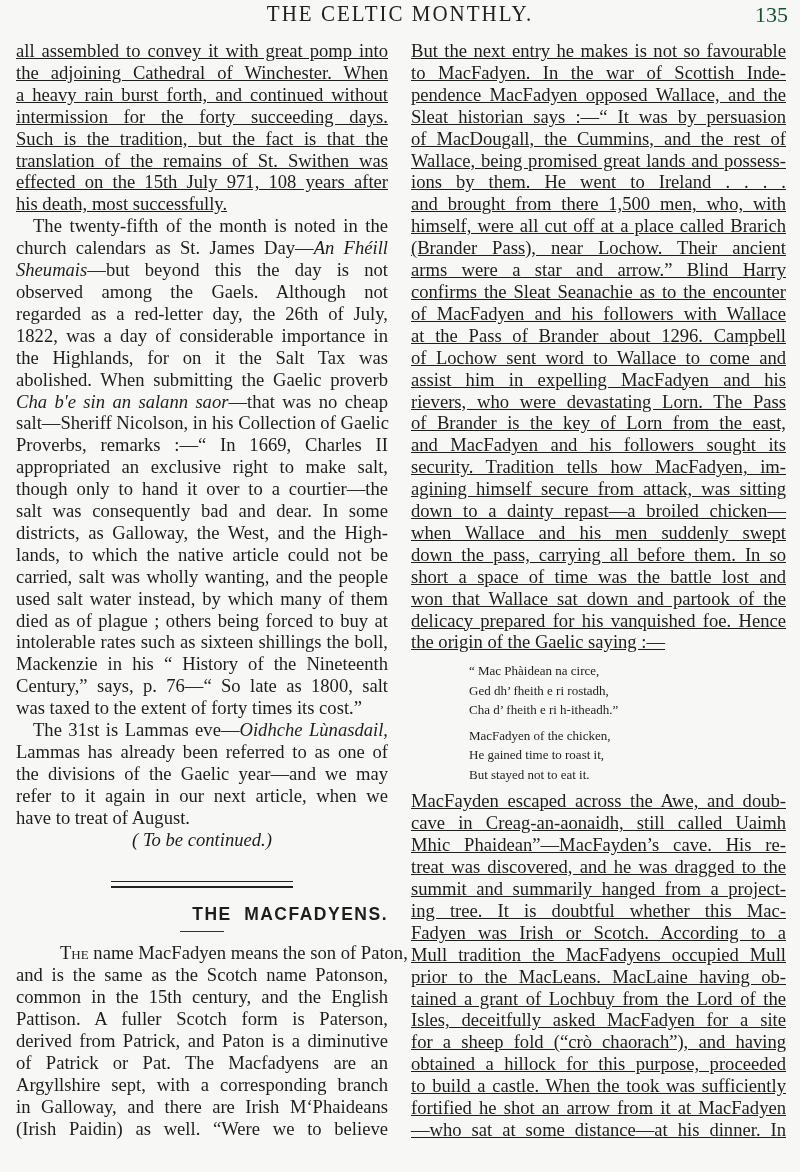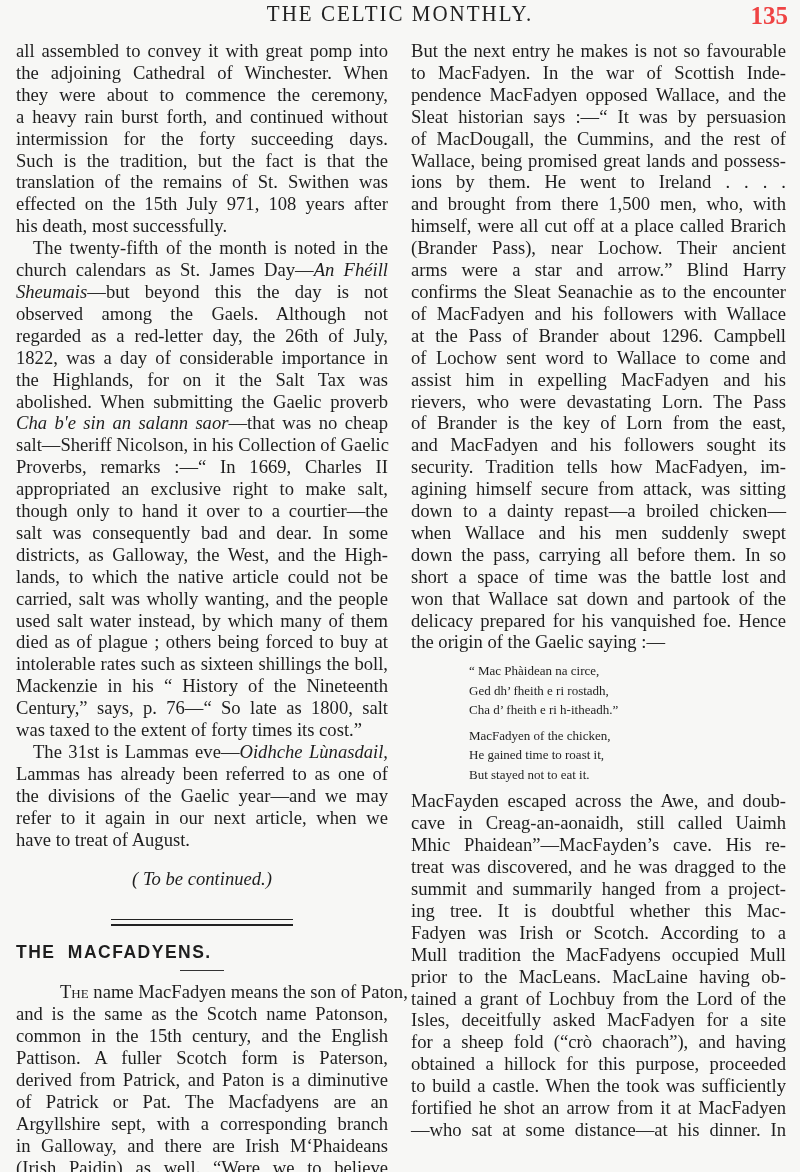--- a/index.html
+++ b/index.html
@@ -16,44 +16,44 @@
     .running-title {
       position: absolute; left: 0; width: 800px; top: 0;
       text-align: center;
       font-family: "Liberation Serif", serif;
       font-size: 21px; letter-spacing: 2px; transform: scaleY(1.05);
       color: #222;
     }
     .page-number {
       position: absolute; right: 12px; top: 0;
       font-family: "Liberation Serif", serif;
-      font-size: 25px; color: #ef4444; font-weight: bold;
+      font-size: 22px; color: #14532d;
     }
     .col {
       position: absolute; top: 40px;
       font-family: "Liberation Serif", serif;
       font-size: 18.6px; line-height: 21.9px;
       text-align: justify;
     }
     .col-left { left: 16px; width: 372px; }
     .col-right { left: 411px; width: 375px; }
     .col p { margin: 0; text-indent: 0; }
-    .col p.ind0 { text-indent: 0; }
+    .col p.ind0 { text-indent: 0; text-decoration: underline; }
     .line { display: block; text-align: justify; text-align-last: justify; white-space: nowrap; }
     .line.last { text-align-last: left; }
     i, .ital { font-style: italic; }
     .continued {
-      text-align: center; font-style: italic; margin-top: 17px;
+      text-align: center; font-style: italic; margin-top: 0;
     }
     .rule-thick {
       margin: 30px auto 0 auto; width: 182px; height: 4px;
       border-top: 1px solid #222; border-bottom: 2px solid #222;
     }
     .section-title {
-      text-align: left; margin-top: 16px;
+      text-align: right; margin-top: 16px;
       font-family: "Liberation Sans", sans-serif; font-weight: bold;
       font-size: 17.5px; letter-spacing: 1.5px; word-spacing: 6px;
     }
     .rule-short { margin: 6px auto 10px auto; width: 44px; border-top: 1px solid #333; }
     .smallcaps { font-variant: small-caps; margin-left: 44px; }
     .verse {
       margin: 8px 0 0 58px; font-size: 13px; line-height: 19.5px;
     }
     .verse .stanza { margin-bottom: 6px; }
     .verse .vline { display: block; white-space: nowrap; }
@@ -65,21 +65,20 @@
 
   <div class="running-head">
     <div class="running-title">THE CELTIC MONTHLY.</div>
     <div class="page-number">135</div>
   </div>
 
   <div class="col col-left">
     <p class="ind0">
       <span class="line">all assembled to convey it with great pomp into</span>
       <span class="line">the adjoining Cathedral of Winchester.  When</span>
-      <span class="line">they were about to commence the ceremony,</span>
       <span class="line">a heavy rain burst forth, and continued without</span>
       <span class="line">intermission for the forty succeeding days.</span>
       <span class="line">Such is the tradition, but the fact is that the</span>
       <span class="line">translation of the remains of St. Swithen was</span>
       <span class="line">effected on the 15th July 971, 108 years after</span>
       <span class="line last">his death, most successfully.</span>
     </p>
 
     <p>
       <span class="line" style="padding-left:17px">The twenty-fifth of the month is noted in the</span>

